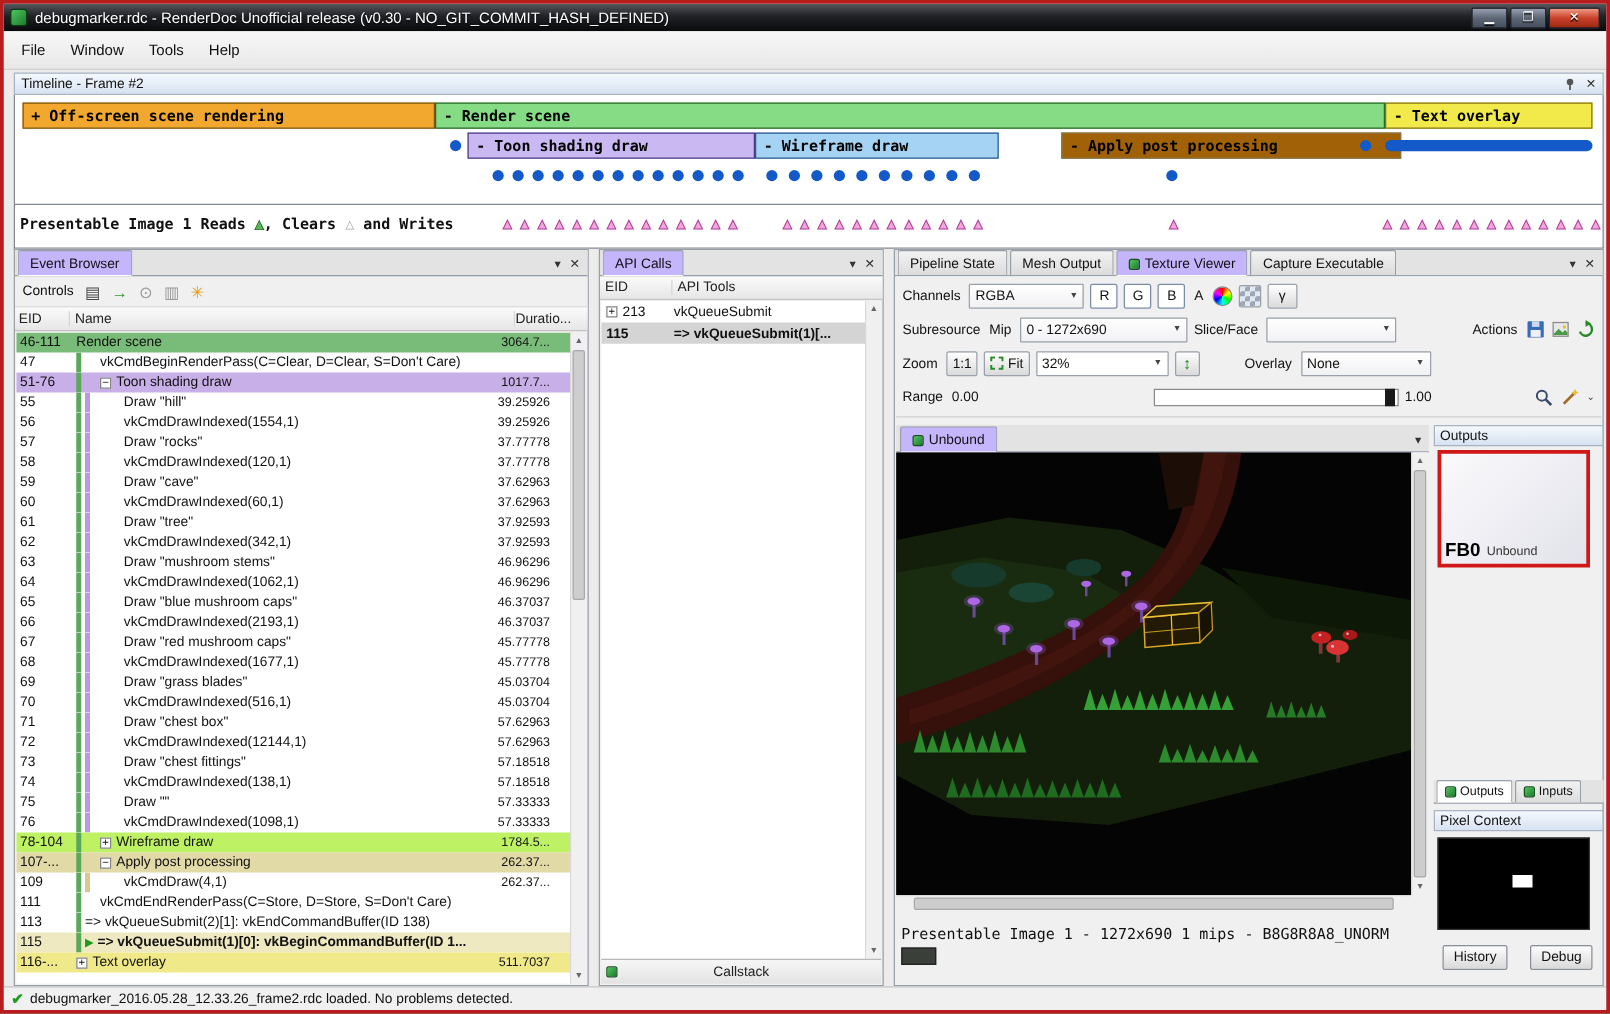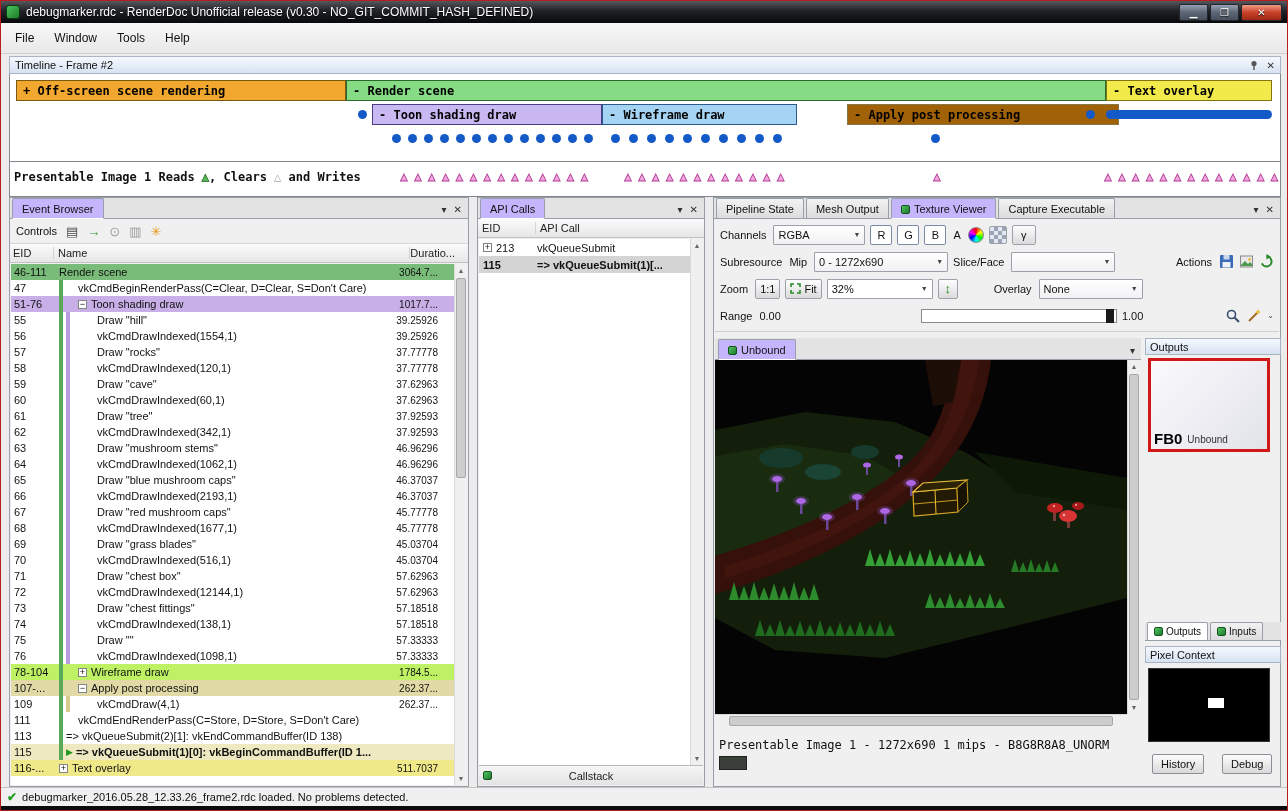--- a/index.html
+++ b/index.html
@@ -1,18 +1,18 @@
 <!DOCTYPE html>
 <html><head>
 <meta charset="utf-8">
 <style>
   *{margin:0;padding:0;box-sizing:border-box;}
   html,body{width:1288px;height:811px;overflow:hidden;background:#000;}
   body{font-family:"Liberation Sans",sans-serif;font-size:11px;color:#111;}
-  #window{position:relative;width:1288px;height:811px;background:#ececec;border:1px solid #b91c1c;overflow:hidden;}
+  #window{position:relative;width:1288px;height:811px;background:#ececec;border:3px solid #b91c1c;overflow:hidden;}
 
   
   .titlebar{position:absolute;left:0;top:0;width:100%;height:22px;display:flex;align-items:center;padding:0 5px;
     background:linear-gradient(#55585e,#202227 45%,#08090b);color:#fff;font-size:12px;text-shadow:0 1px 1px #000;}
   .app-icon{width:14px;height:14px;border-radius:3px;margin-right:6px;flex:0 0 auto;
     background:linear-gradient(135deg,#4cc65c,#1d7a2c);border:1px solid #0c3a14;}
   .win-btns{margin-left:auto;display:flex;gap:2px;}
   .win-btn{width:29px;height:17px;display:flex;align-items:center;justify-content:center;font-size:10px;color:#fff;
     border:1px solid #23262e;border-radius:2px;background:linear-gradient(#97a1b2,#5d6675 50%,#454f5d);}
   .win-btn.close{width:41px;background:linear-gradient(#ef9a86,#c84129 50%,#9e2814);}
@@ -602,21 +602,21 @@
       <div class="tab active">
           <span>API Calls</span>
         </div>
       <div class="strip-icons">
         <span>▾</span>
         <span>✕</span>
       </div>
     </div>
     <div class="grid-hdr">
       <span style="width:58px;padding-left:4px;border-right:1px solid #d5d5d5;">EID</span>
-      <span style="flex:1;padding-left:4px;">API Call</span>
+      <span style="flex:1;padding-left:4px;">API Tools</span>
     </div>
     <div id="api-rows">
         <div class="api-row">
           <span class="api-eid">
             <span class="expander">+</span>
             <span>213</span>
           </span>
           <span class="api-call">vkQueueSubmit</span>
         </div>
         <div class="api-row selected bold">

